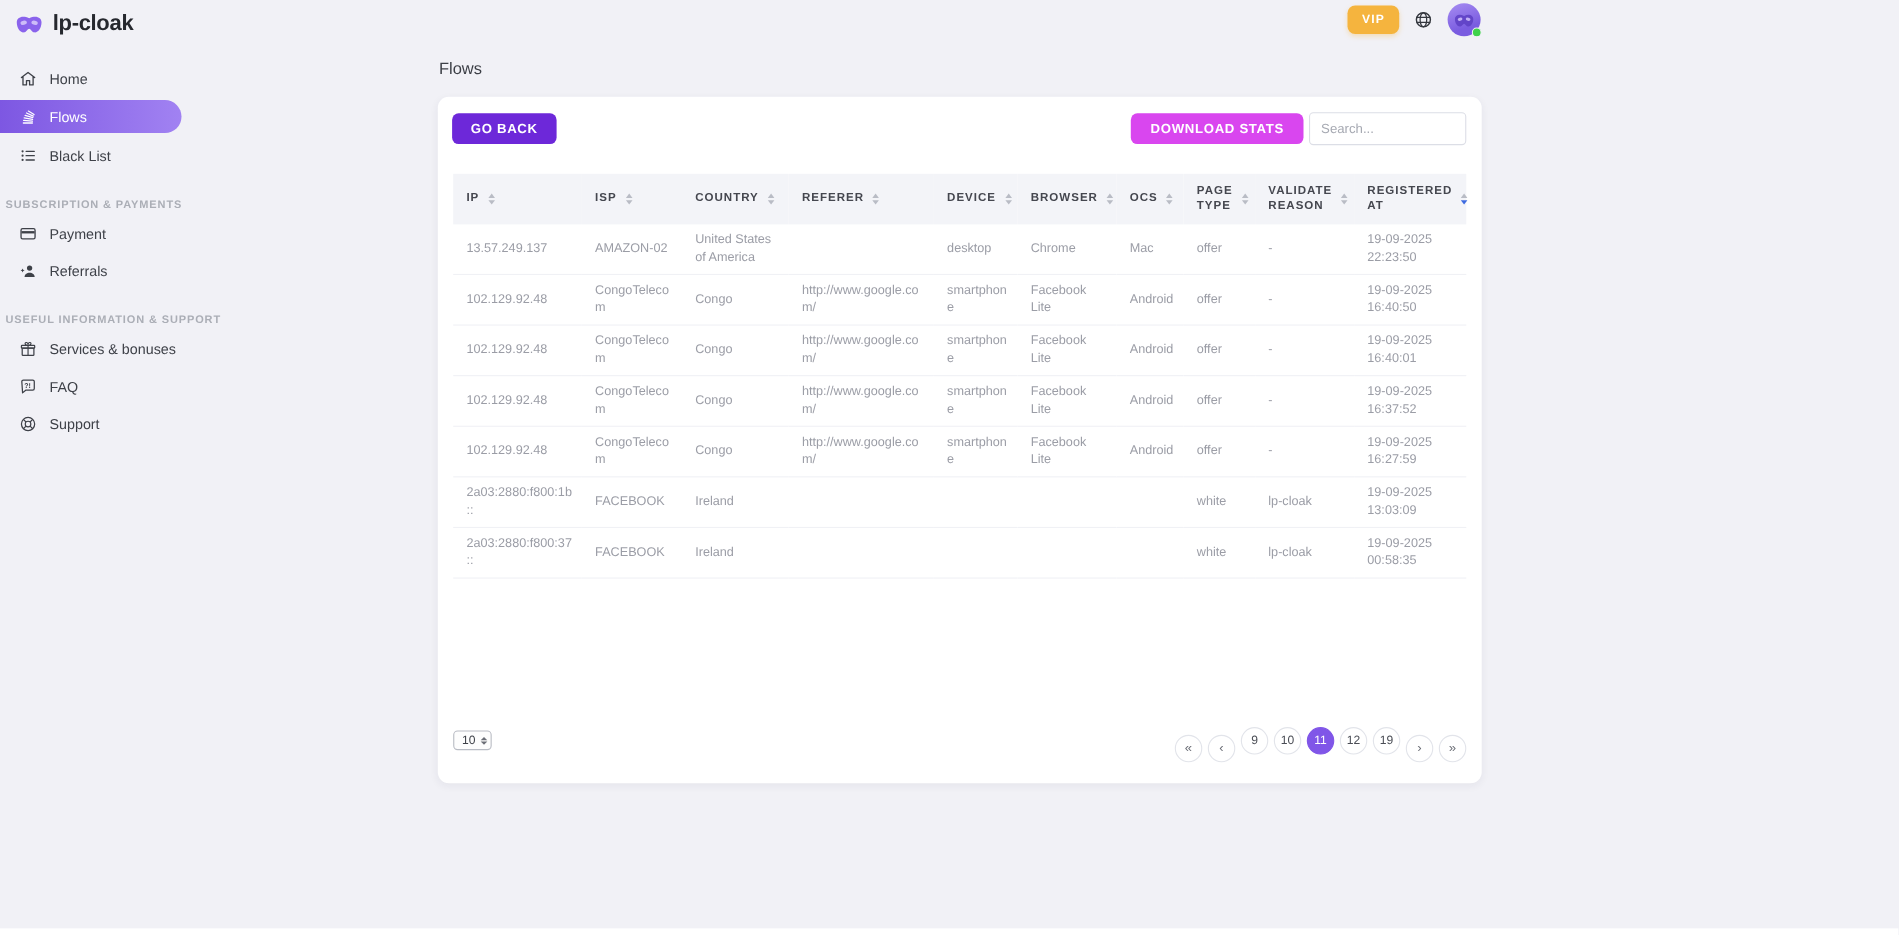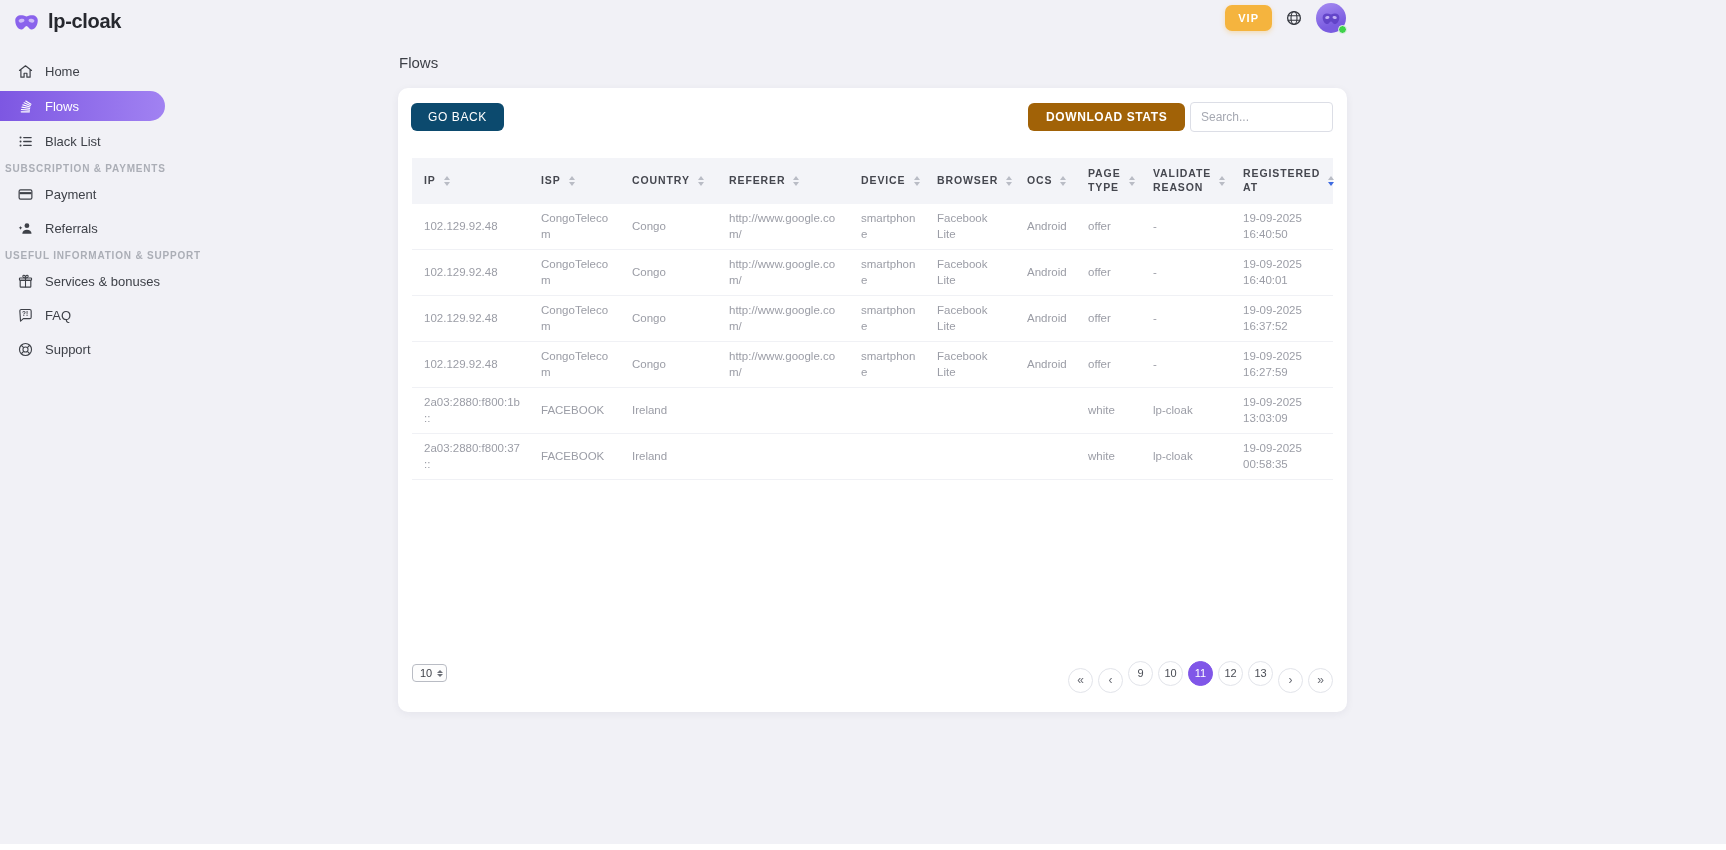--- a/index.html
+++ b/index.html
@@ -24,21 +24,21 @@
     border-radius:0 15px 15px 0;
   }
   .nav-item svg { width:17px; height:17px; flex:0 0 auto; color:#3e4148; }
   .nav-item.active {
     height:30px; color:#ffffff;
     background:linear-gradient(90deg,#7d57e2,#a182f2);
   }
   .nav-item.active svg { color:#ffffff; }
   .nav-section-title {
     display:flex; align-items:center; gap:5px;
-    margin-top:8px; margin-bottom:6px; padding-left:0;
+    margin-top:26px; margin-bottom:6px; padding-left:0;
     font-size:10px; font-weight:700; letter-spacing:0.8px;
     color:#abaeb6; white-space:nowrap;
   }
   .nav-section-title::before { content:""; width:4px; border-top:1px solid #dcdde3; }
   .nav-section-title::after { content:""; flex:1 1 auto; min-width:0; border-top:1px solid #dcdde3; margin-right:34px; }
   
   .main { position:absolute; left:398px; top:0; width:949px; height:702px; }
   .topbar { position:absolute; top:3px; right:1px; display:flex; align-items:center; gap:13px; }
   .vip-btn {
     background:#f5b43e; color:#fff; border:none; cursor:pointer;
@@ -53,26 +53,26 @@
   .status-dot { position:absolute; right:-1px; bottom:-1px; width:9px; height:9px;
     background:#3fd24a; border:1.5px solid #f1f1f6; border-radius:50%; }
   .page-title { position:absolute; left:1px; top:54px; font-size:15px; font-weight:500; color:#3c3f46; }
   
   .card {
     position:absolute; left:0; top:88px; width:949px; height:624px;
     background:#fff; border-radius:10px; box-shadow:0 2px 8px rgba(40,40,70,0.06);
   }
   .btn-blue {
     position:absolute; left:13px; top:15px; height:28px; padding:0 17px;
-    background:#0c4a6e; color:#fff; border:none; border-radius:6px; cursor:pointer;
-    font-family:inherit; font-size:12px; font-weight:400; letter-spacing:0.6px;
+    background:#6d28d9; color:#fff; border:none; border-radius:6px; cursor:pointer;
+    font-family:inherit; font-size:12px; font-weight:700; letter-spacing:0.6px;
   }
   .btn-orange {
     position:absolute; left:630px; top:15px; height:28px; padding:0 18px;
-    background:#a16207; color:#fff; border:none; border-radius:6px; cursor:pointer;
+    background:#d946ef; color:#fff; border:none; border-radius:6px; cursor:pointer;
     font-family:inherit; font-size:12px; font-weight:700; letter-spacing:0.6px;
   }
   .search-input {
     position:absolute; left:792px; top:14px; width:143px; height:30px;
     border:1px solid #dcdee6; border-radius:4px; padding:0 10px;
     font-family:inherit; font-size:12px; color:#50535b; background:#fff; outline:none;
   }
   .search-input::placeholder { color:#a6a9b2; }
   
   .flows-table { position:absolute; left:14px; top:70px; width:921px; border-collapse:collapse; table-layout:fixed; }
@@ -363,20 +363,32 @@
                 <span class="sort desc">
                   <i class="up"></i>
                   <i class="down"></i>
                 </span>
               </div>
             </th>
           </tr>
         </thead>
       <tbody id="table-body">
           <tr>
+            <td>13.57.249.137</td>
+            <td>AMAZON-02</td>
+            <td>United States of America</td>
+            <td></td>
+            <td>desktop</td>
+            <td>Chrome</td>
+            <td>Mac</td>
+            <td>offer</td>
+            <td>-</td>
+            <td>19-09-2025 22:23:50</td>
+          </tr>
+          <tr>
             <td>102.129.92.48</td>
             <td>CongoTelecom</td>
             <td>Congo</td>
             <td>http://www.google.com/</td>
             <td>smartphone</td>
             <td>Facebook Lite</td>
             <td>Android</td>
             <td>offer</td>
             <td>-</td>
             <td>19-09-2025 16:40:50</td>
@@ -452,21 +464,21 @@
             <i class="down"></i>
           </span>
       </div>
       <div class="pager" id="pager">
           <button class="page-btn nav">«</button>
           <button class="page-btn nav">‹</button>
           <button class="page-btn">9</button>
           <button class="page-btn">10</button>
           <button class="page-btn active">11</button>
           <button class="page-btn">12</button>
-          <button class="page-btn">13</button>
+          <button class="page-btn">19</button>
           <button class="page-btn nav">›</button>
           <button class="page-btn nav">»</button>
         </div>
     </div>
   </section>
 </main>
 
 <div class="bottom-strip"></div>
 
 </body></html>

